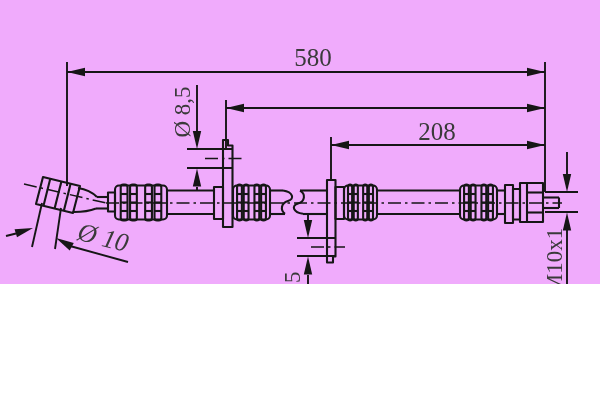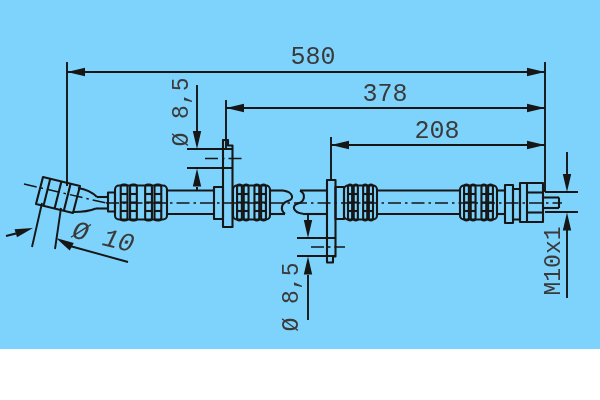--- a/index.html
+++ b/index.html
@@ -1,18 +1,18 @@
 <!DOCTYPE html>
 <html><head>
 <meta charset="utf-8">
 <style>
   html,body{margin:0;padding:0;background:#fff;}
   .stage{
-    position:relative;width:600px;height:349px;background:#7dd3fc;
-    font-family:Liberation Mono, monospace;overflow:hidden;
+    position:relative;width:600px;height:284px;background:#f0abfc;
+    font-family:Liberation Serif, serif;overflow:hidden;
   }
   .stage svg{position:absolute;left:0;top:0;}
   
   .o{stroke:#161616;stroke-width:2.1;fill:none;stroke-linejoin:round;}
   .d{stroke:#161616;stroke-width:1.9;fill:none;}
   .c{stroke:#161616;stroke-width:1.5;fill:none;stroke-dasharray:13 4 2.5 4;}
   .ah{fill:#161616;stroke:none;}
   
   .lbl{
     position:absolute;color:#3a3a3a;font-size:25px;line-height:1;
@@ -167,21 +167,20 @@
       <line x1="481.46" y1="202.5" x2="486.2774" y2="202.5" class="o"></line>
       <line x1="481.46" y1="211" x2="486.2774" y2="211" class="o"></line>
       <rect x="488.11259999999993" y="184.5" width="4.817399999999999" height="36" rx="2.5" class="o"></rect>
       <line x1="488.11259999999993" y1="194" x2="492.92999999999995" y2="194" class="o"></line>
       <line x1="488.11259999999993" y1="202.5" x2="492.92999999999995" y2="202.5" class="o"></line>
       <line x1="488.11259999999993" y1="211" x2="492.92999999999995" y2="211" class="o"></line>
     </svg>
 
   <div class="lbl" style="left:313px;top:57px">580</div>
 
-  <div class="lbl" style="left:385px;top:94px">378</div>
 
   <div class="lbl" style="left:437px;top:131px">208</div>
 
   <div class="lbl rot" style="left:182px;top:112px">Ø 8,5</div>
 
   <div class="lbl rot" style="left:292px;top:297px">Ø 8,5</div>
 
   <div class="lbl oblique" style="left:103px;top:238px">Ø 10</div>
 
   <div class="lbl rot" style="left:554px;top:261px">M10x1</div>

